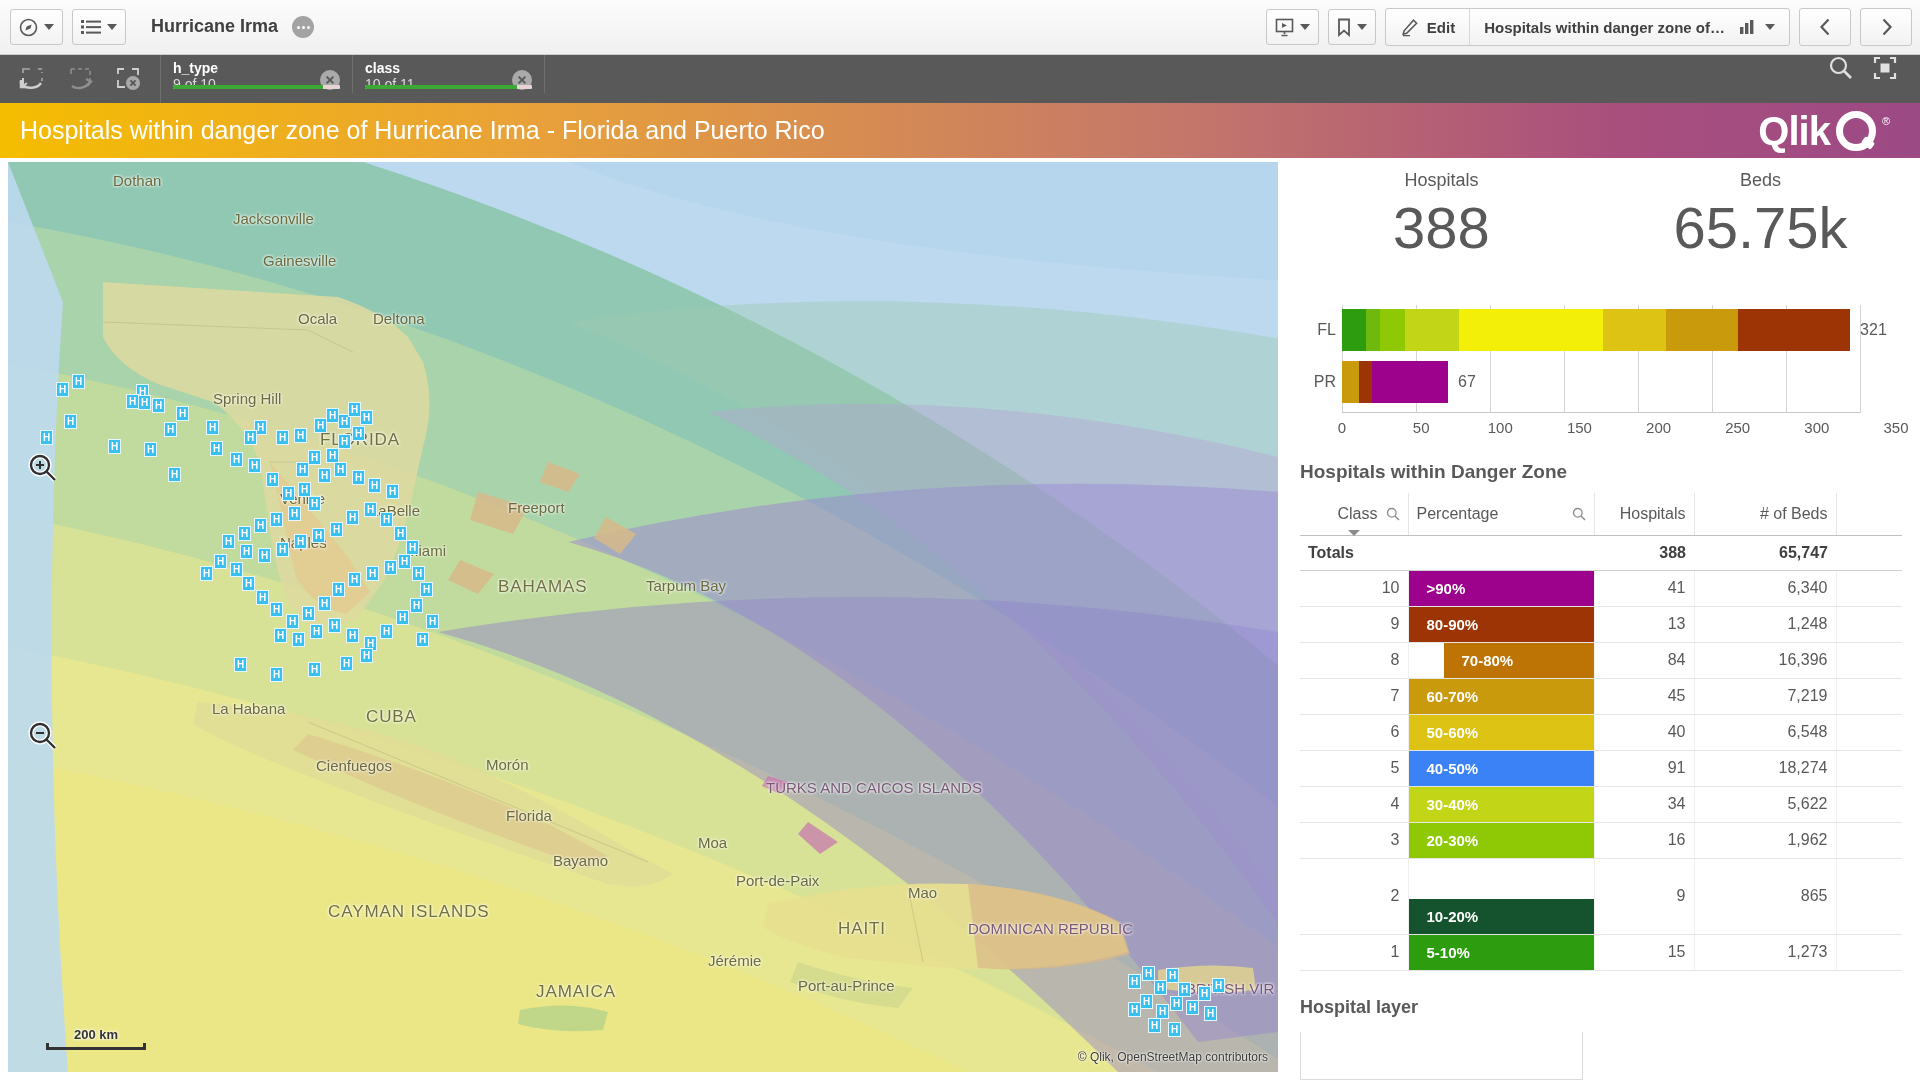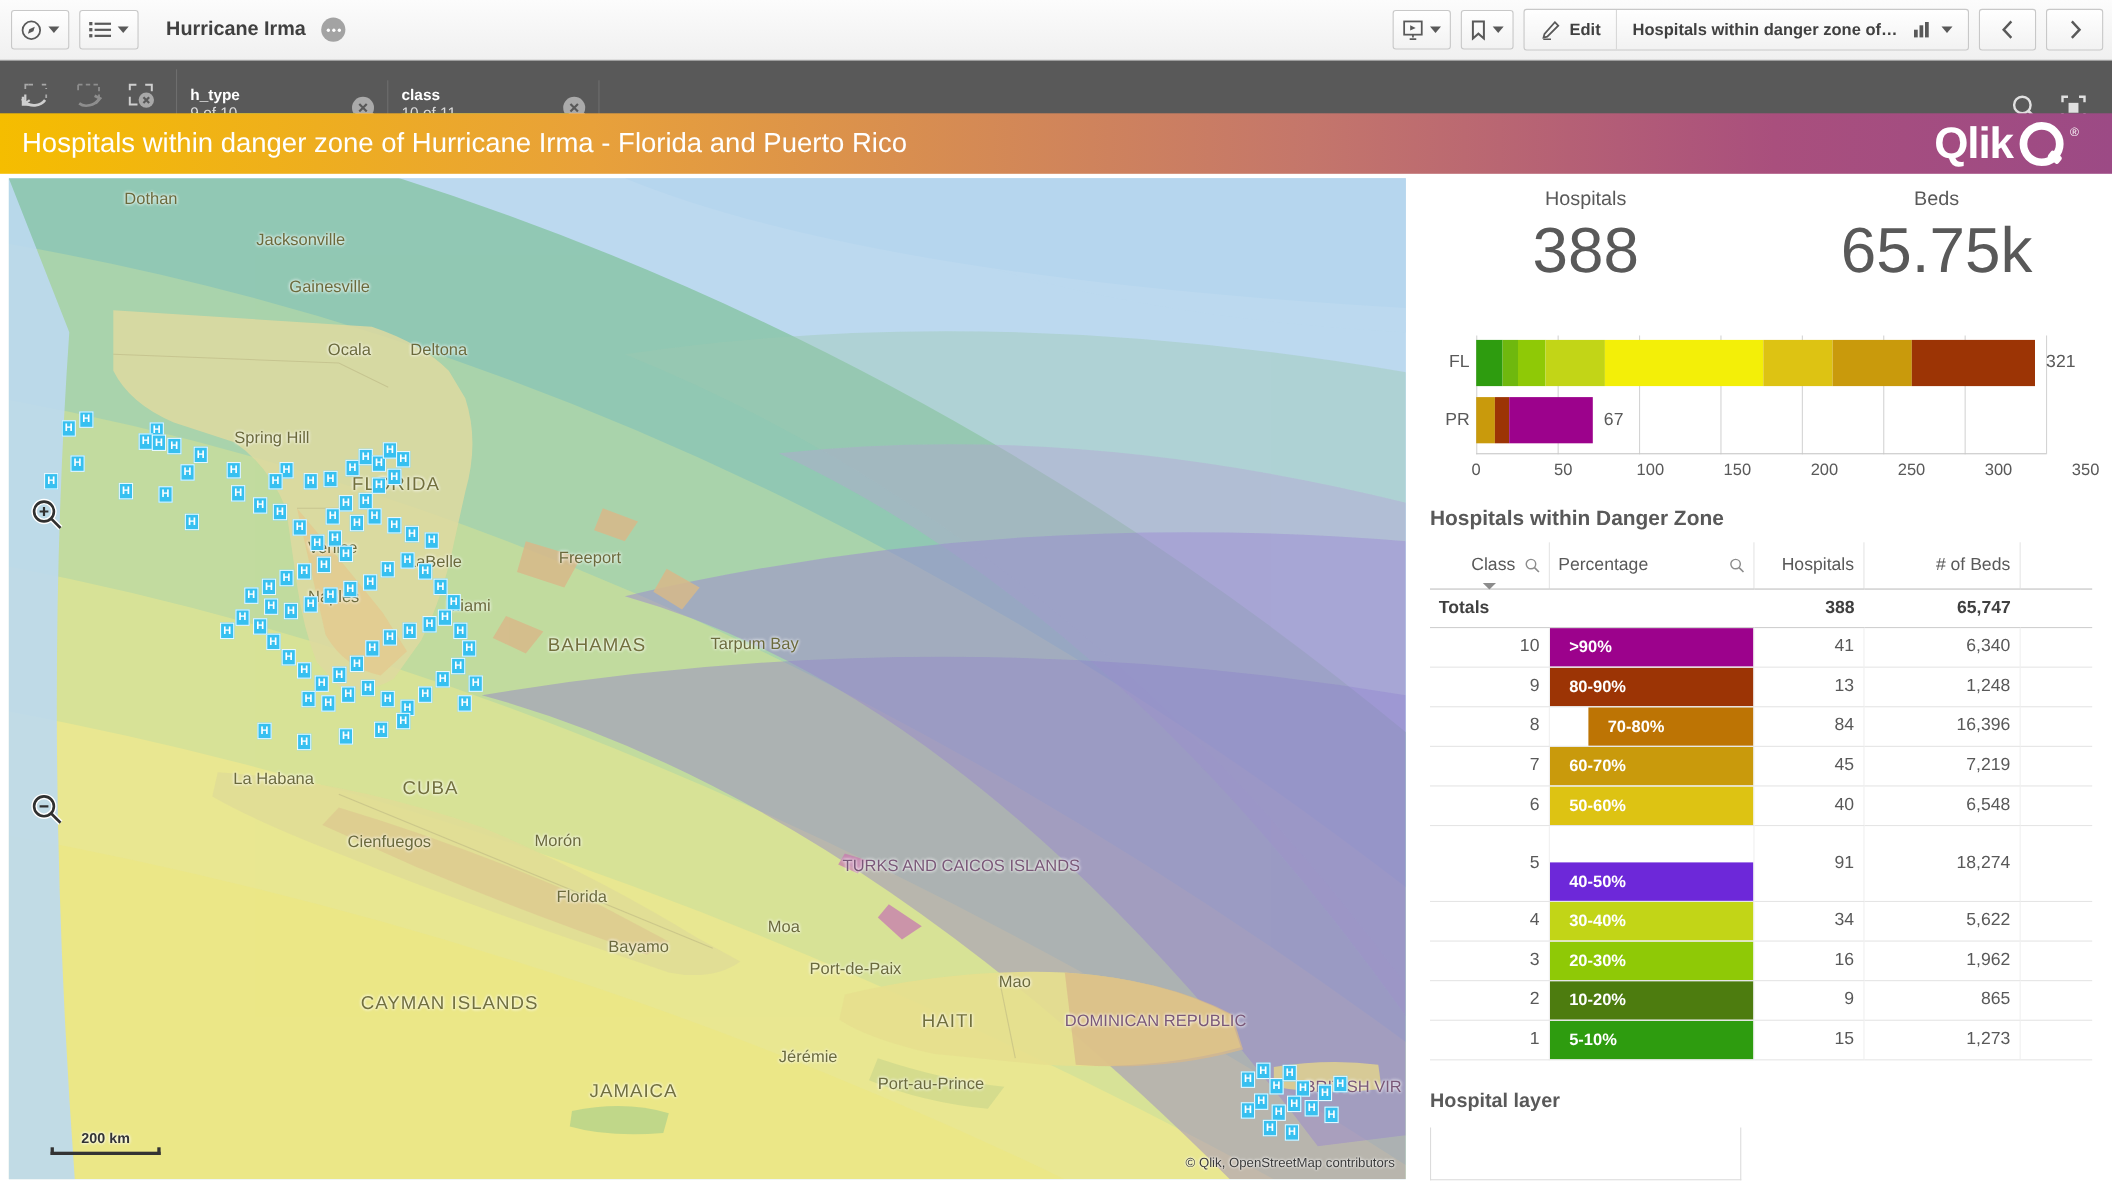--- a/index.html
+++ b/index.html
@@ -69,21 +69,21 @@
     display: flex; align-items: center; justify-content: center;
     border: 1px solid #c8c8c8; border-radius: 3px;
     background: linear-gradient(#ffffff, #f2f2f2);
     cursor: pointer; margin-left: 9px;
   }
 
   
   .selbar {
     position: absolute; top: 55px; left: 0;
     width: 1920px; height: 56px;
-    background: #595959; display: flex; align-items: flex-end;
+    background: #595959; display: flex; align-items: flex-start;
   }
   .sel-tools {
     display: flex; align-items: center; gap: 4px;
     padding: 0 10px; border-right: 1px solid #6e6e6e;
   }
   .sel-tool { width: 44px; height: 48px; display: flex; align-items: center; justify-content: center; cursor: pointer; }
   .sel-item {
     width: 192px; position: relative; cursor: pointer;
     border-right: 1px solid #6e6e6e;
     padding: 5px 10px 0 12px;
@@ -820,21 +820,21 @@
           <td class="c-pct">
             <div class="pct-cell" style="background: rgb(221, 195, 19);">50-60%</div>
           </td>
           <td class="c-num">40</td>
           <td class="c-num">6,548</td>
           <td class="c-pad"></td>
         </tr>
         <tr>
           <td class="c-class">5</td>
           <td class="c-pct">
-            <div class="pct-cell" style="background: #6d28d9; margin-top: 33px;">40-50%</div>
+            <div class="pct-cell" style="background: #3b82f6;">40-50%</div>
           </td>
           <td class="c-num">91</td>
           <td class="c-num">18,274</td>
           <td class="c-pad"></td>
         </tr>
         <tr>
           <td class="c-class">4</td>
           <td class="c-pct">
             <div class="pct-cell" style="background: rgb(194, 213, 23);">30-40%</div>
           </td>
@@ -847,21 +847,21 @@
           <td class="c-pct">
             <div class="pct-cell" style="background: rgb(143, 201, 6);">20-30%</div>
           </td>
           <td class="c-num">16</td>
           <td class="c-num">1,962</td>
           <td class="c-pad"></td>
         </tr>
         <tr>
           <td class="c-class">2</td>
           <td class="c-pct">
-            <div class="pct-cell" style="background: #4d7c0f;">10-20%</div>
+            <div class="pct-cell" style="background: #14532d; margin-top: 40px;">10-20%</div>
           </td>
           <td class="c-num">9</td>
           <td class="c-num">865</td>
           <td class="c-pad"></td>
         </tr>
         <tr>
           <td class="c-class">1</td>
           <td class="c-pct">
             <div class="pct-cell" style="background: rgb(46, 156, 15);">5-10%</div>
           </td>

